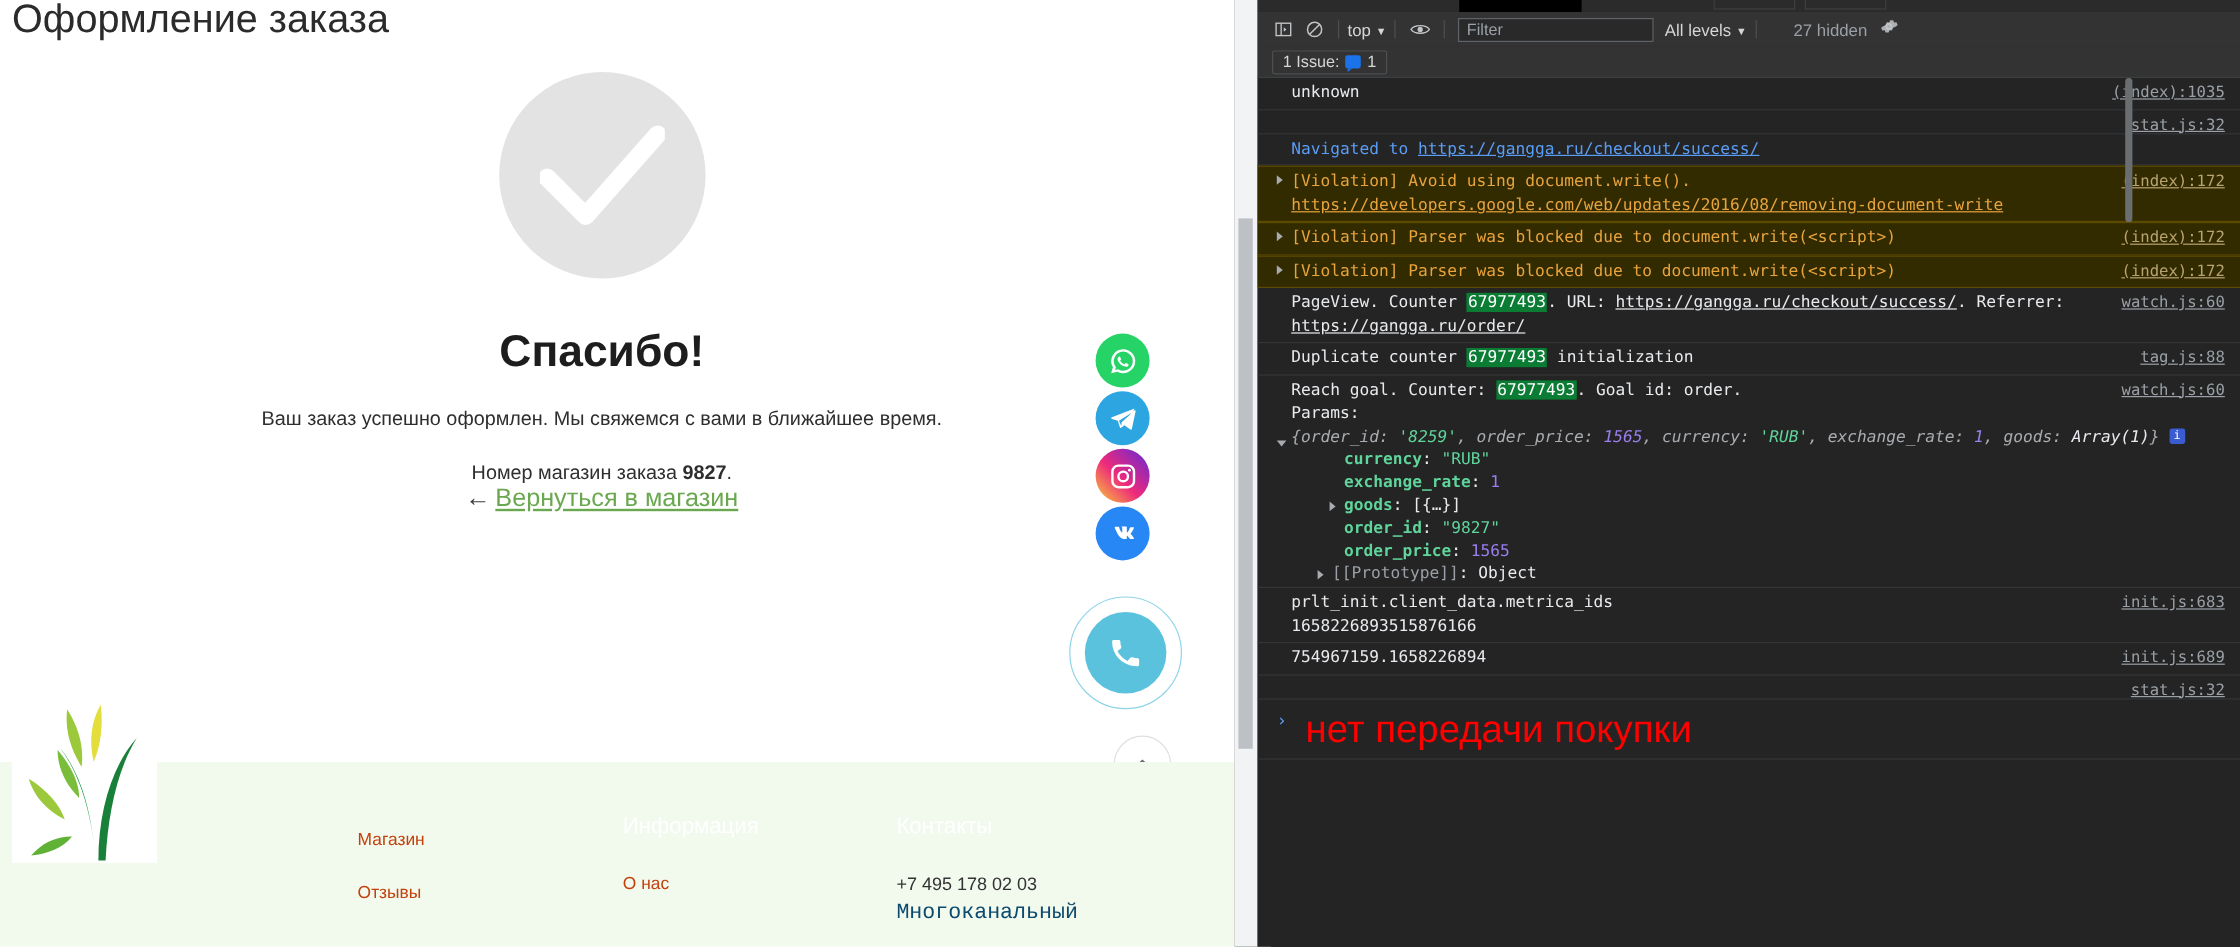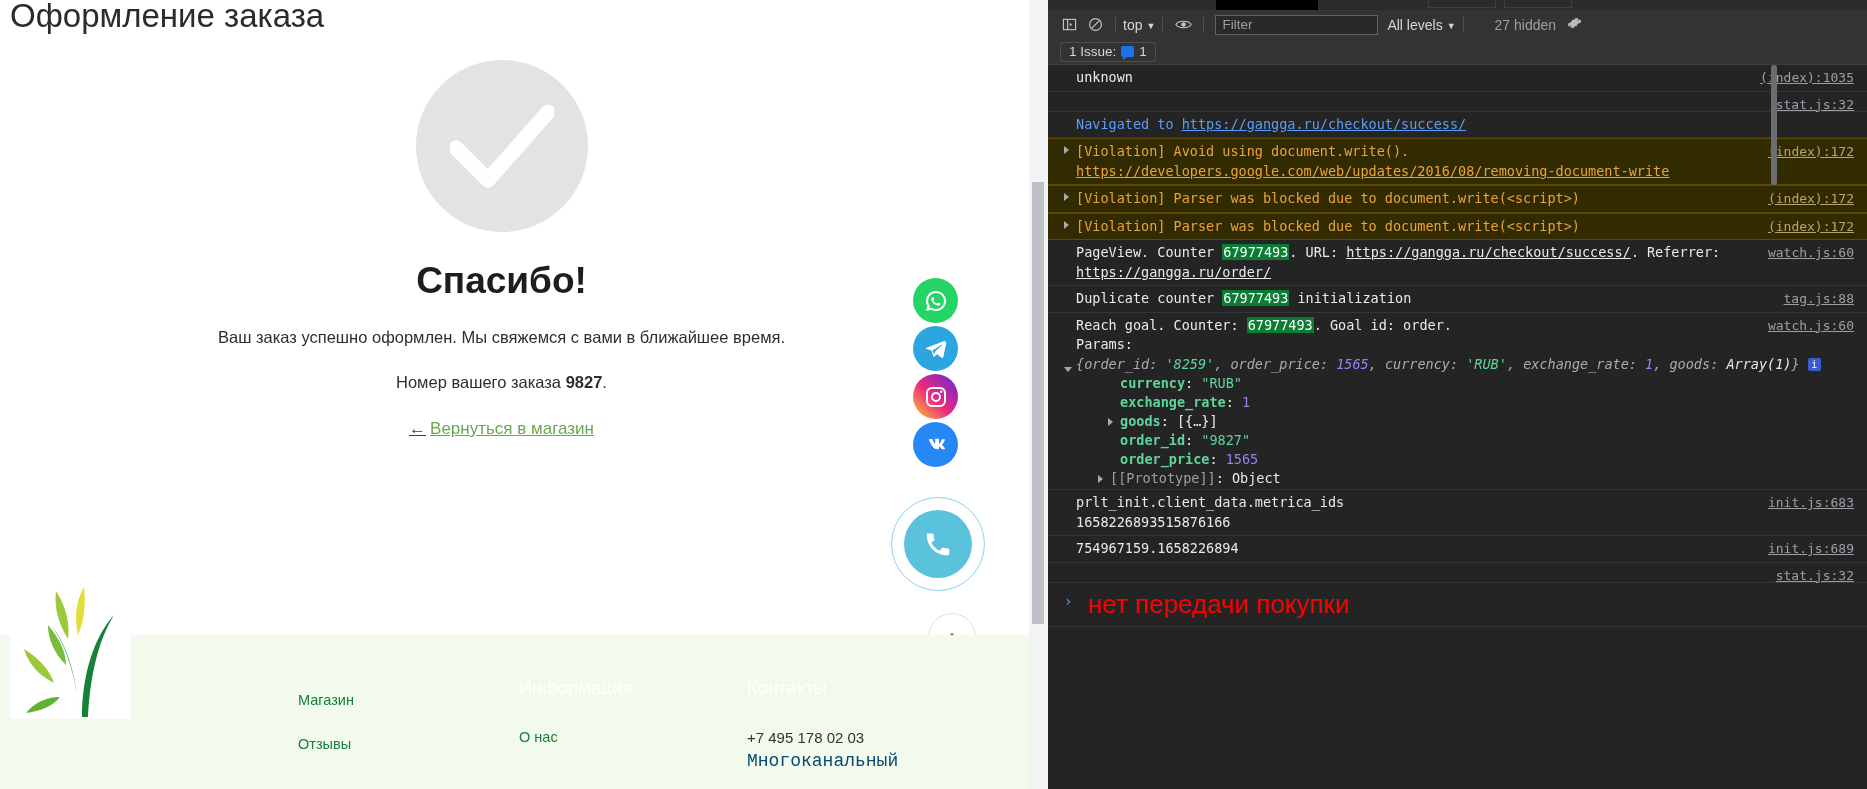--- a/index.html
+++ b/index.html
@@ -28,31 +28,31 @@
     position: absolute; left: 0; top: 60px; width: 1003px;
     text-align: center;
   }
   .check-circle {
     width: 172px; height: 172px; border-radius: 50%;
     background: #e3e3e3; margin: 0 auto; position: relative;
   }
   .check-circle svg { position: absolute; left: 34px; top: 44px; }
 
   .thanks {
-    margin-top: 28px;
+    margin-top: 40px;
     font-size: 37px; font-weight: 700; color: #1d1d1d;
   }
   .sub-text {
     margin-top: 26px; font-size: 16.5px; color: #2e2e2e;
   }
   .order-line {
     margin-top: 26px; font-size: 16.5px; color: #2e2e2e;
   }
   .order-line b { font-weight: 700; }
-  .back-row { margin-top: 27px; font-size: 17px; color: #3b3b3b; text-decoration: underline; }
+  .back-row { font-size: 21px; color: #3b3b3b; }
   .back-link {
     color: #6aa84f; text-decoration: underline; cursor: pointer;
   }
   .arrow-left { color: #3b3b3b; margin-right: 4px; }
 
   
   .social-rail { position: absolute; left: 913px; top: 278px; width: 50px; }
   .social-btn {
     width: 45px; height: 45px; border-radius: 50%;
     display: flex; align-items: center; justify-content: center;
@@ -96,21 +96,21 @@
     background: #ffffff;
   }
   .col { position: absolute; font-size: 14.5px; }
   .col-shop { left: 298px; top: 57px; }
   .col-info { left: 519px; top: 42px; }
   .col-contacts { left: 747px; top: 42px; }
   .col-head {
     font-size: 18.5px; color: #ffffff; font-weight: 400; margin-bottom: 30px;
     white-space: nowrap;
   }
-  .col-link { color: #15803d; margin-bottom: 28px; white-space: nowrap; cursor: pointer; }
+  .col-link { color: #c2410c; margin-bottom: 28px; white-space: nowrap; cursor: pointer; }
   .phone { color: #333333; font-size: 15px; margin-bottom: 5px; white-space: nowrap; }
   .phone-note { color: #0c4a6e; font-size: 18px; white-space: nowrap; font-family: Liberation Mono, monospace; }
 
   
   .devtools {
     position: absolute; left: 1029px; top: 0;
     width: 838px; height: 789px;
     background: #242424;
     color: #e8eaed;
     font-family: "DejaVu Sans Mono", monospace;
@@ -232,21 +232,21 @@
     line-height: 13px; font-style: normal; vertical-align: middle; cursor: pointer;
   }
   .prompt-row {
     position: relative; padding: 6px 10px 6px 40px;
     border-bottom: 1px solid #333537;
   }
   .prompt-row .pchev {
     position: absolute; left: 16px; top: 10px; color: #5a9df5; font-size: 14px;
   }
   .redtext {
-    color: #ff0000; font-size: 26px; font-family: "Liberation Sans", sans-serif;
+    color: #ff0000; font-size: 32px; font-family: "Liberation Sans", sans-serif;
     font-weight: 400; white-space: nowrap;
   }
   .dt-scroll {
     position: absolute; right: 0; top: 65px; width: 8px; height: 724px; background: transparent;
   }
   .dt-scroll-thumb {
     position: absolute; right: 1px; top: 0px; width: 6px; height: 120px; background: #6b6e70; border-radius: 3px;
   }
 </style>
 </head>
@@ -260,21 +260,21 @@
 
     <div class="success-wrap">
       <div class="check-circle">
         <svg width="104" height="86" viewBox="0 0 104 86" aria-hidden="true">
           <path d="M6 44 L38 76 L98 8" stroke="#ffffff" stroke-width="15" fill="none" stroke-linecap="round" stroke-linejoin="round"></path>
         </svg>
       </div>
       <div class="thanks">Спасибо!</div>
       <div class="sub-text">Ваш заказ успешно оформлен. Мы свяжемся с вами в ближайшее время.</div>
       <div class="order-line">
-        <span>Номер вашего заказа </span><b>9827</b><span>.</span>
+        <span>Номер магазин заказа </span><b>9827</b><span>.</span>
       </div>
       <div class="back-row">
         <span class="arrow-left">←</span><span class="back-link">Вернуться в магазин</span>
       </div>
     </div>
 
     <div class="social-rail">
       <div class="social-btn s-wa">
         <svg width="24" height="24" viewBox="0 0 24 24" fill="#ffffff" aria-hidden="true">
           <path d="M12 2a10 10 0 00-8.6 15.1L2 22l5.1-1.3A10 10 0 1012 2zm0 2a8 8 0 110 16 8 8 0 01-3.9-1l-.4-.2-2.4.6.6-2.3-.2-.4A8 8 0 0112 4zm-3.3 4.2c-.2 0-.4 0-.6.3-.2.3-.8.8-.8 1.9s.8 2.2.9 2.3c.1.2 1.6 2.5 3.9 3.4 1.9.7 2.3.6 2.7.6.4 0 1.3-.5 1.5-1.1.2-.5.2-1 .1-1.1l-.6-.3s-1.2-.6-1.4-.7c-.2-.1-.3-.1-.5.1l-.7.8c-.1.2-.3.2-.5.1-.2-.1-1-.4-1.9-1.2-.7-.6-1.2-1.4-1.3-1.6-.1-.2 0-.3.1-.4l.4-.4.2-.4v-.4l-.7-1.6c-.2-.4-.4-.4-.5-.4h-.4z"></path>

